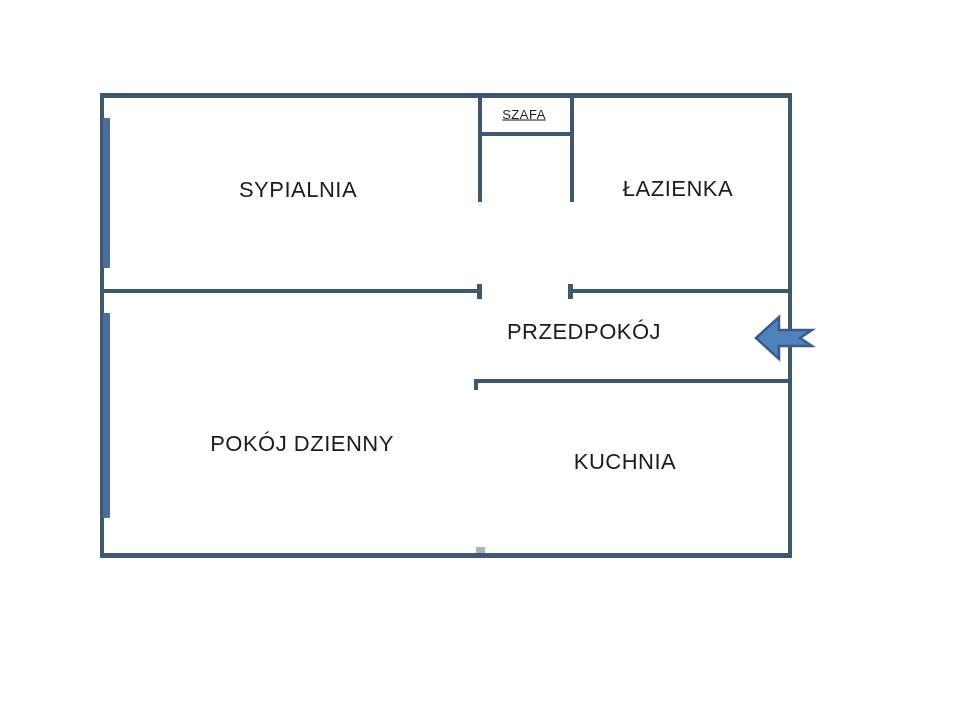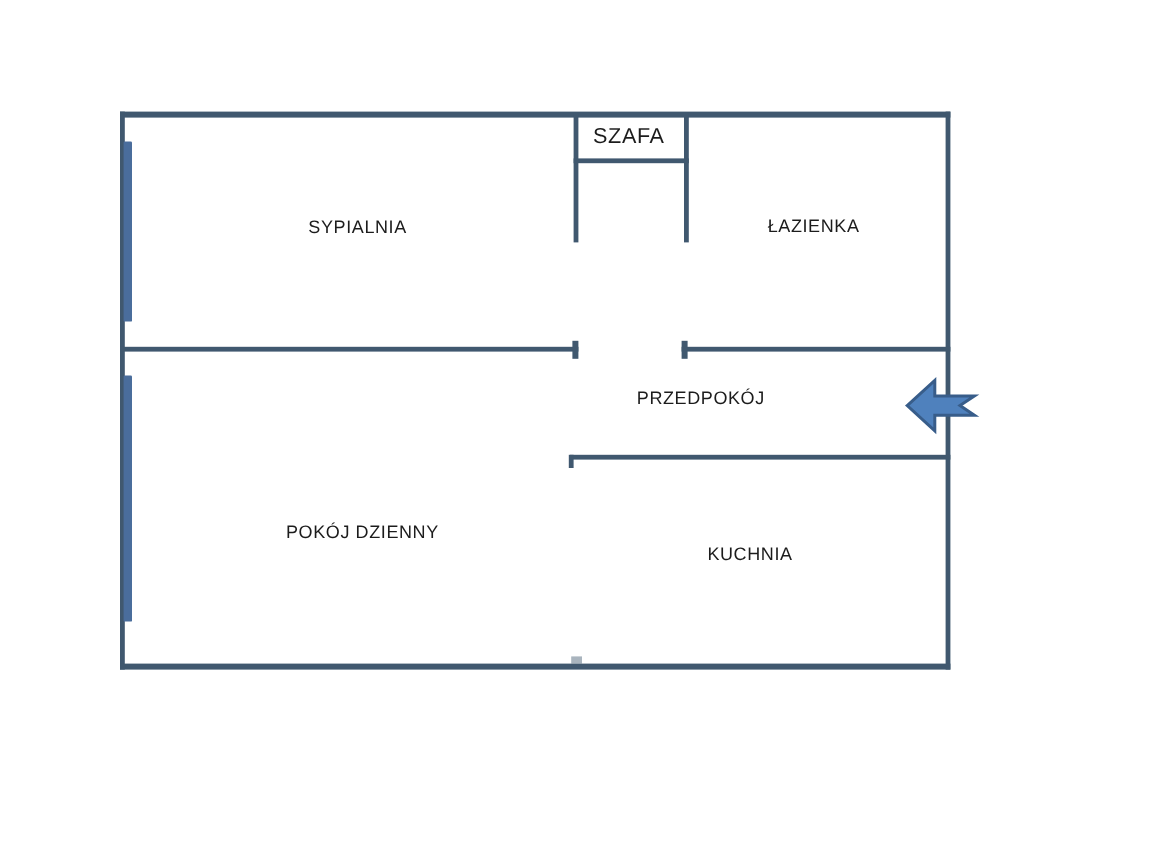--- a/index.html
+++ b/index.html
@@ -29,21 +29,21 @@
   }
   .window-marker {
     position: absolute;
     background: var(--window-accent);
     border-radius: 1px;
   }
   .room-label {
     position: absolute;
     transform: translate(-50%, -50%);
     color: var(--text);
-    font-size: 15px;
+    font-size: 22px;
     letter-spacing: 0.5px;
     white-space: nowrap;
     user-select: none;
   }
   
   .wall-top        { left:100px; top:93px;  width:692px; height:5px; }
   .wall-left       { left:100px; top:93px;  width:4px;   height:465px; }
   .wall-right      { left:788px; top:93px;  width:4px;   height:465px; }
   .wall-bottom     { left:100px; top:553px; width:692px; height:5px; }
   .wall-mid-left   { left:100px; top:289px; width:382px; height:4px; }
@@ -52,21 +52,21 @@
   .jamb-mid-right  { left:568px; top:284px; width:5px;   height:15px; }
   .szafa-wall-left { left:478px; top:95px;  width:4px;   height:107px; }
   .szafa-wall-right{ left:570px; top:95px;  width:4px;   height:107px; }
   .szafa-divider   { left:478px; top:132px; width:96px;  height:4px; }
   .wall-hall-south { left:475px; top:379px; width:317px; height:4px; }
   .jamb-hall-south { left:474px; top:379px; width:4px;   height:11px; }
   .stub-bottom     { left:476px; top:547px; width:9px;   height:6px; opacity:0.45; }
   .window-upper    { left:103px; top:118px; width:7px;   height:150px; }
   .window-lower    { left:103px; top:313px; width:7px;   height:205px; }
   
-  .label-szafa         { left:524px; top:114px; font-size:18px; }
+  .label-szafa         { left:524px; top:114px; font-size:13px;text-decoration:underline; }
   .label-sypialnia     { left:298px; top:190px; }
   .label-lazienka      { left:678px; top:189px; }
   .label-przedpokoj    { left:584px; top:332px; }
   .label-pokoj-dzienny { left:302px; top:444px; }
   .label-kuchnia       { left:625px; top:462px;text-align:center; }
   .entrance-arrow {
     position: absolute;
     left: 750px;
     top: 310px;
     width: 70px;

